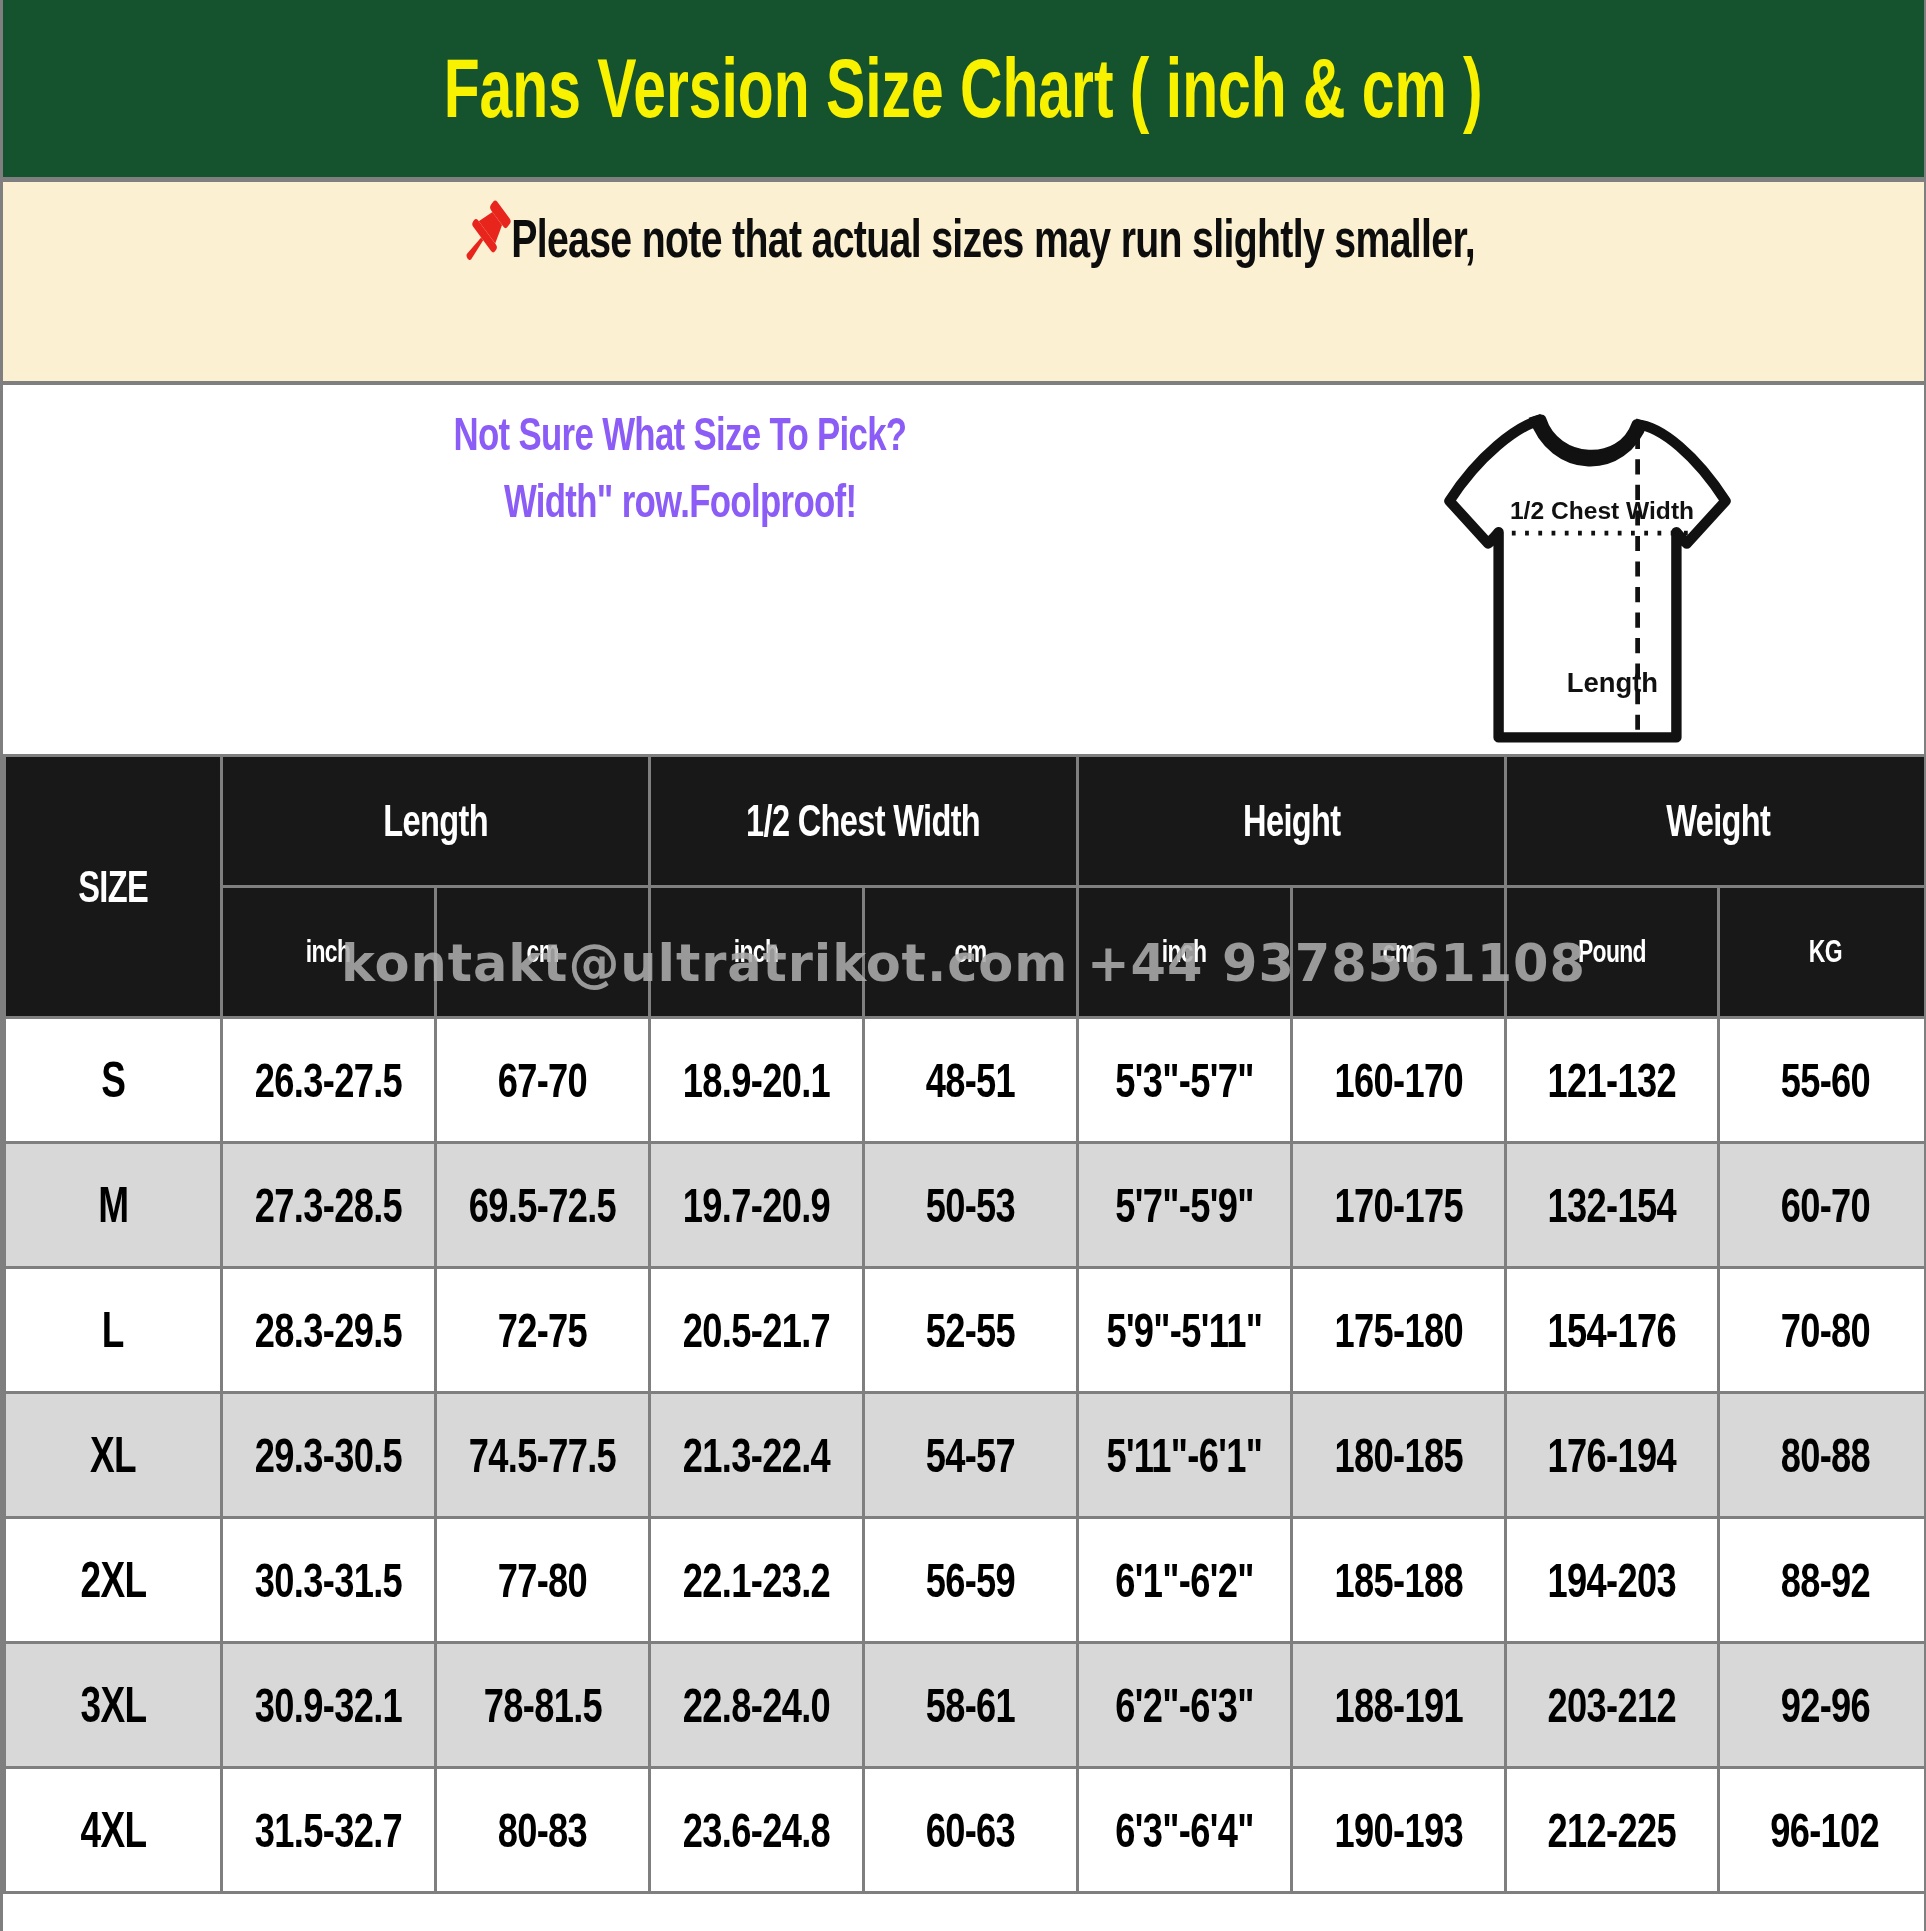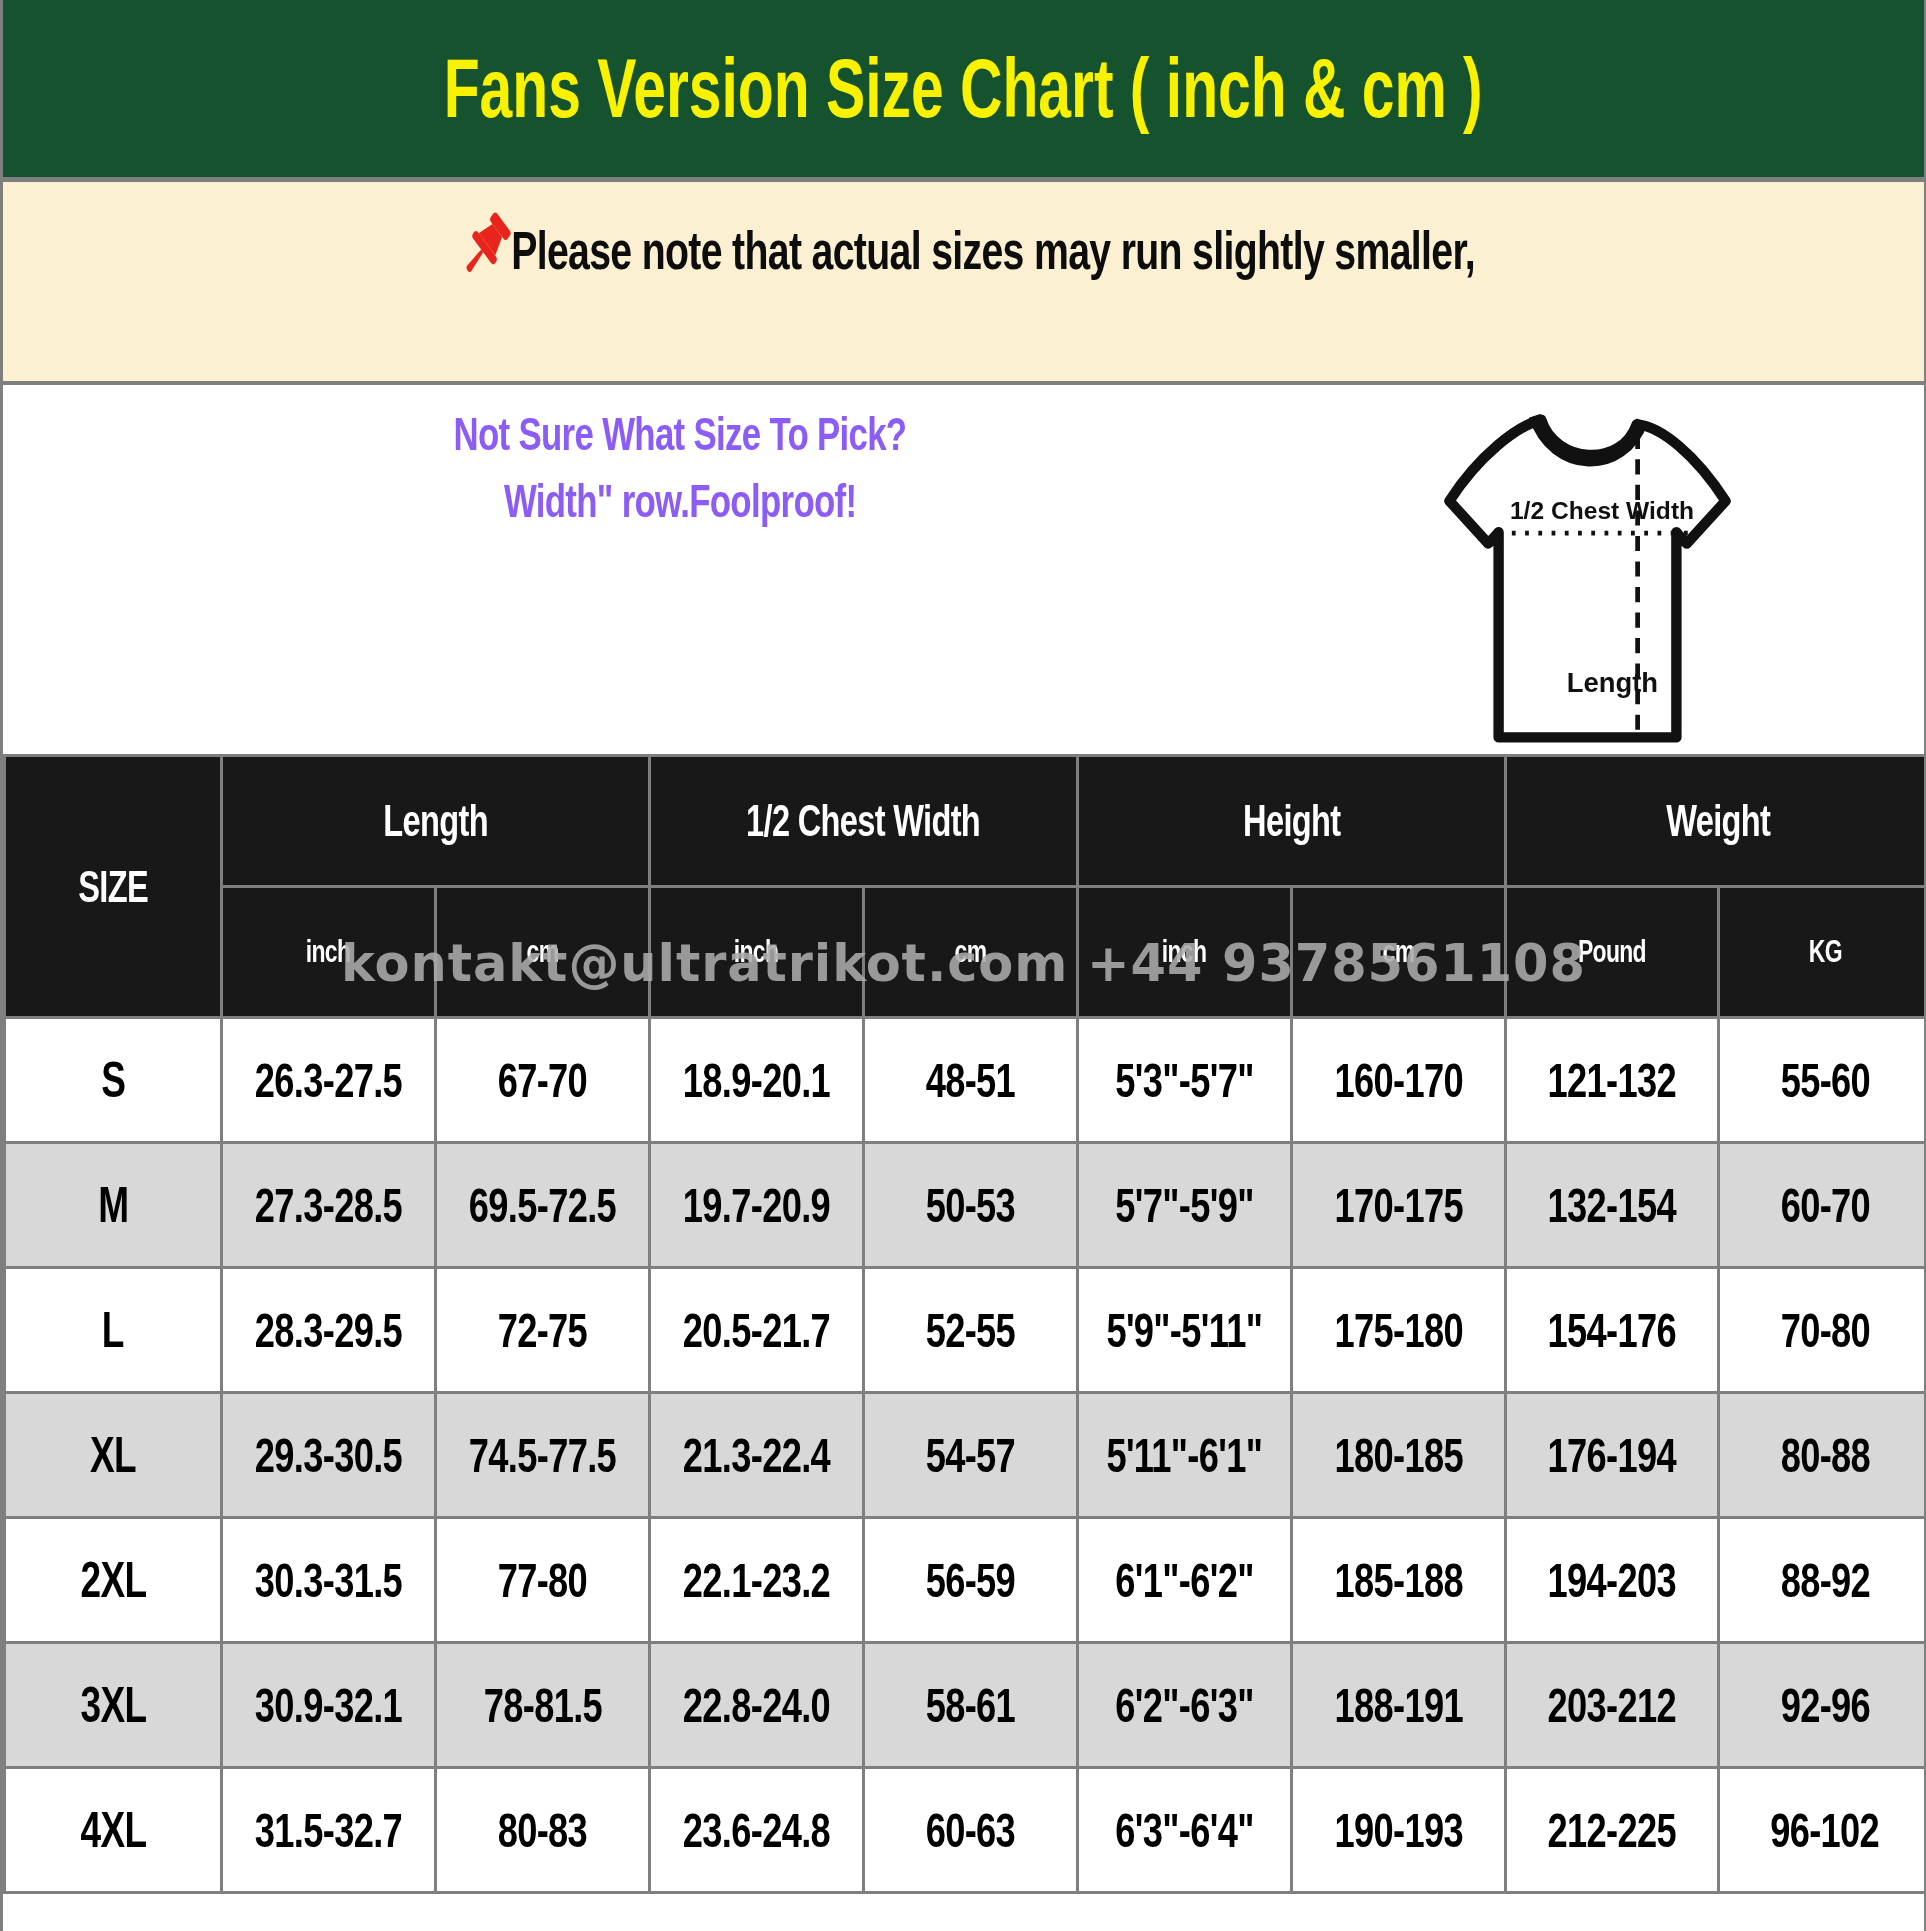--- a/index.html
+++ b/index.html
@@ -23,21 +23,21 @@
   .title-bar .title{
     font-weight:700;font-size:84px;color:#F8F100;
     transform:scaleX(.70);
   }
   .divider{height:4.6px;background:#7F7F7F;}
   
   .notice{
     height:199px;background:#FBF0D2;box-sizing:border-box;padding-top:14.7px;
   }
   .notice-line{
-    height:84px;margin:12px;
+    height:84px;margin:0;
     display:flex;align-items:flex-start;justify-content:center;
     font-weight:700;font-size:53px;color:#0d0d0d;
   }
   .notice-line .sx{display:flex;align-items:center;}
   .pin{width:84px;height:84px;flex:0 0 auto;margin-right:-3.7px;}
   .red{color:#EE1111;}
   .arrows{margin-left:13px;letter-spacing:5.5px;font-weight:700;}
   
   .guide{height:369px;background:#ffffff;position:relative;}
   .guide-text{position:absolute;left:0;top:14.7px;width:1355px;}

